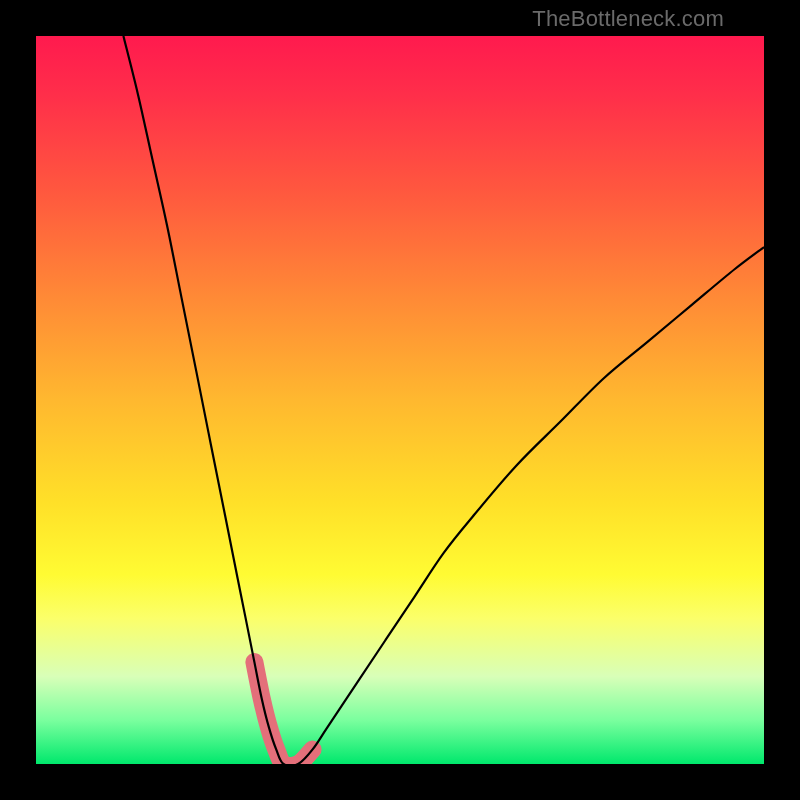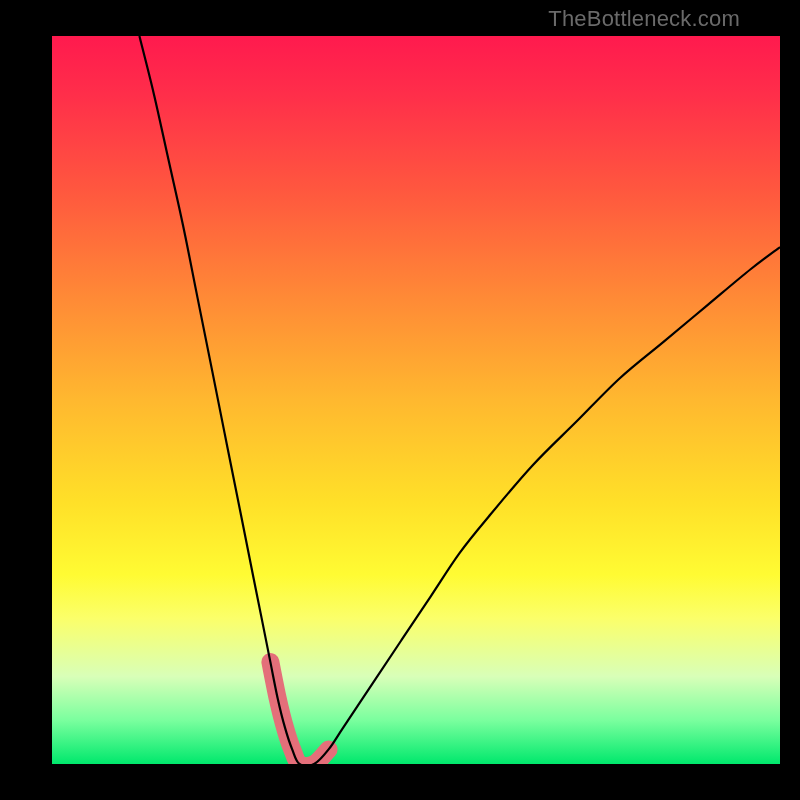--- a/index.html
+++ b/index.html
@@ -6,21 +6,21 @@
     margin: 0;
     padding: 0;
     width: 800px;
     height: 800px;
     background: #000;
     overflow: hidden;
     font-family: Arial, Helvetica, sans-serif;
   }
   .frame {
     position: absolute;
-    left: 16px;
+    left: 0;
     top: 0;
     width: 764px;
     height: 800px;
     background: #000;
   }
   .plot-area {
     position: absolute;
     left: 36px;
     top: 36px;
     width: 728px;

